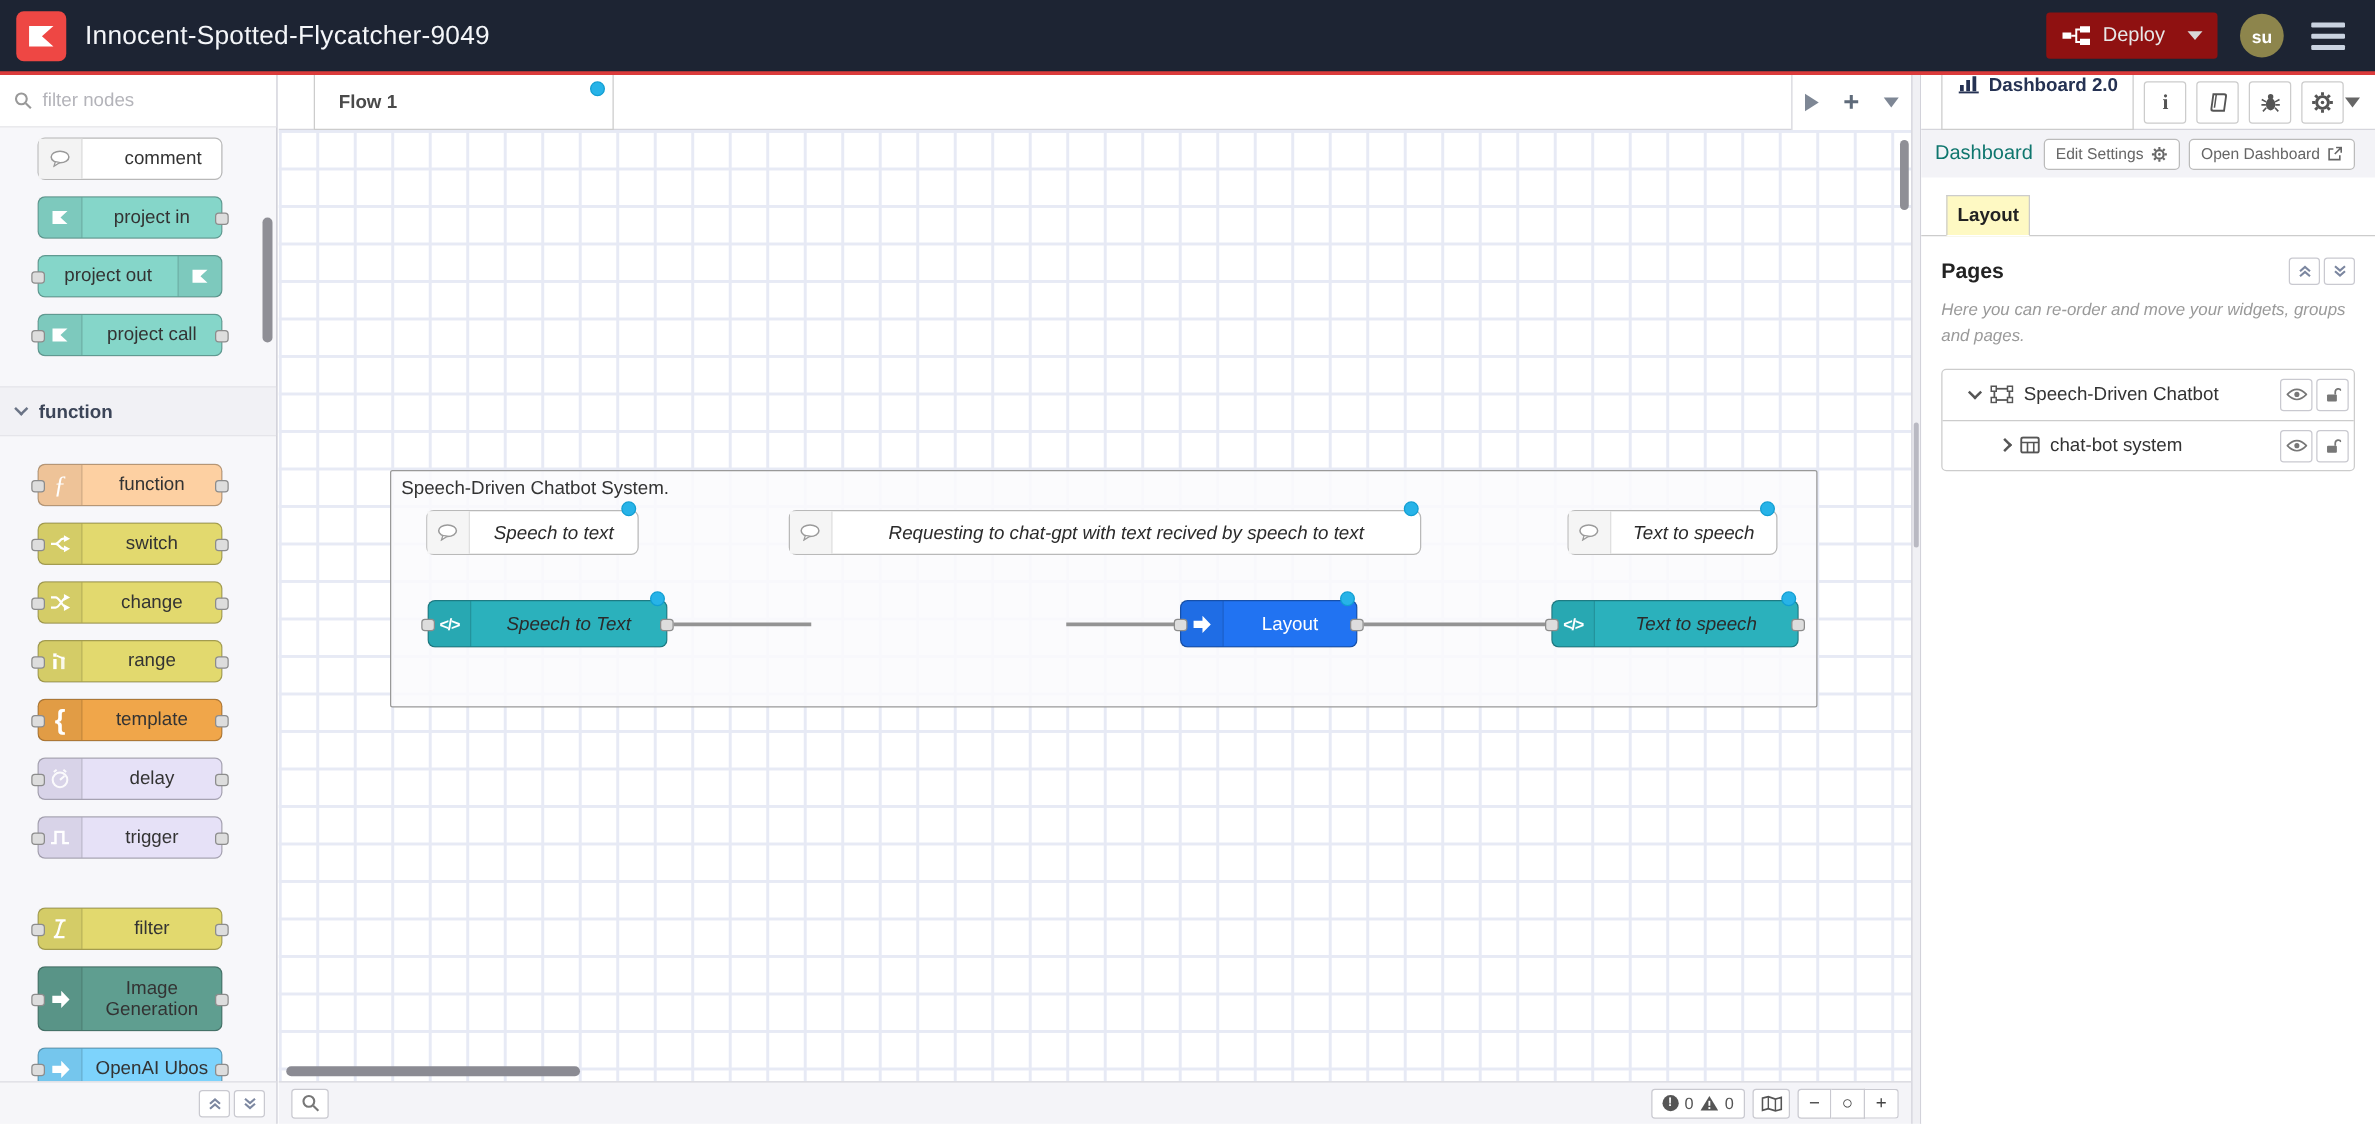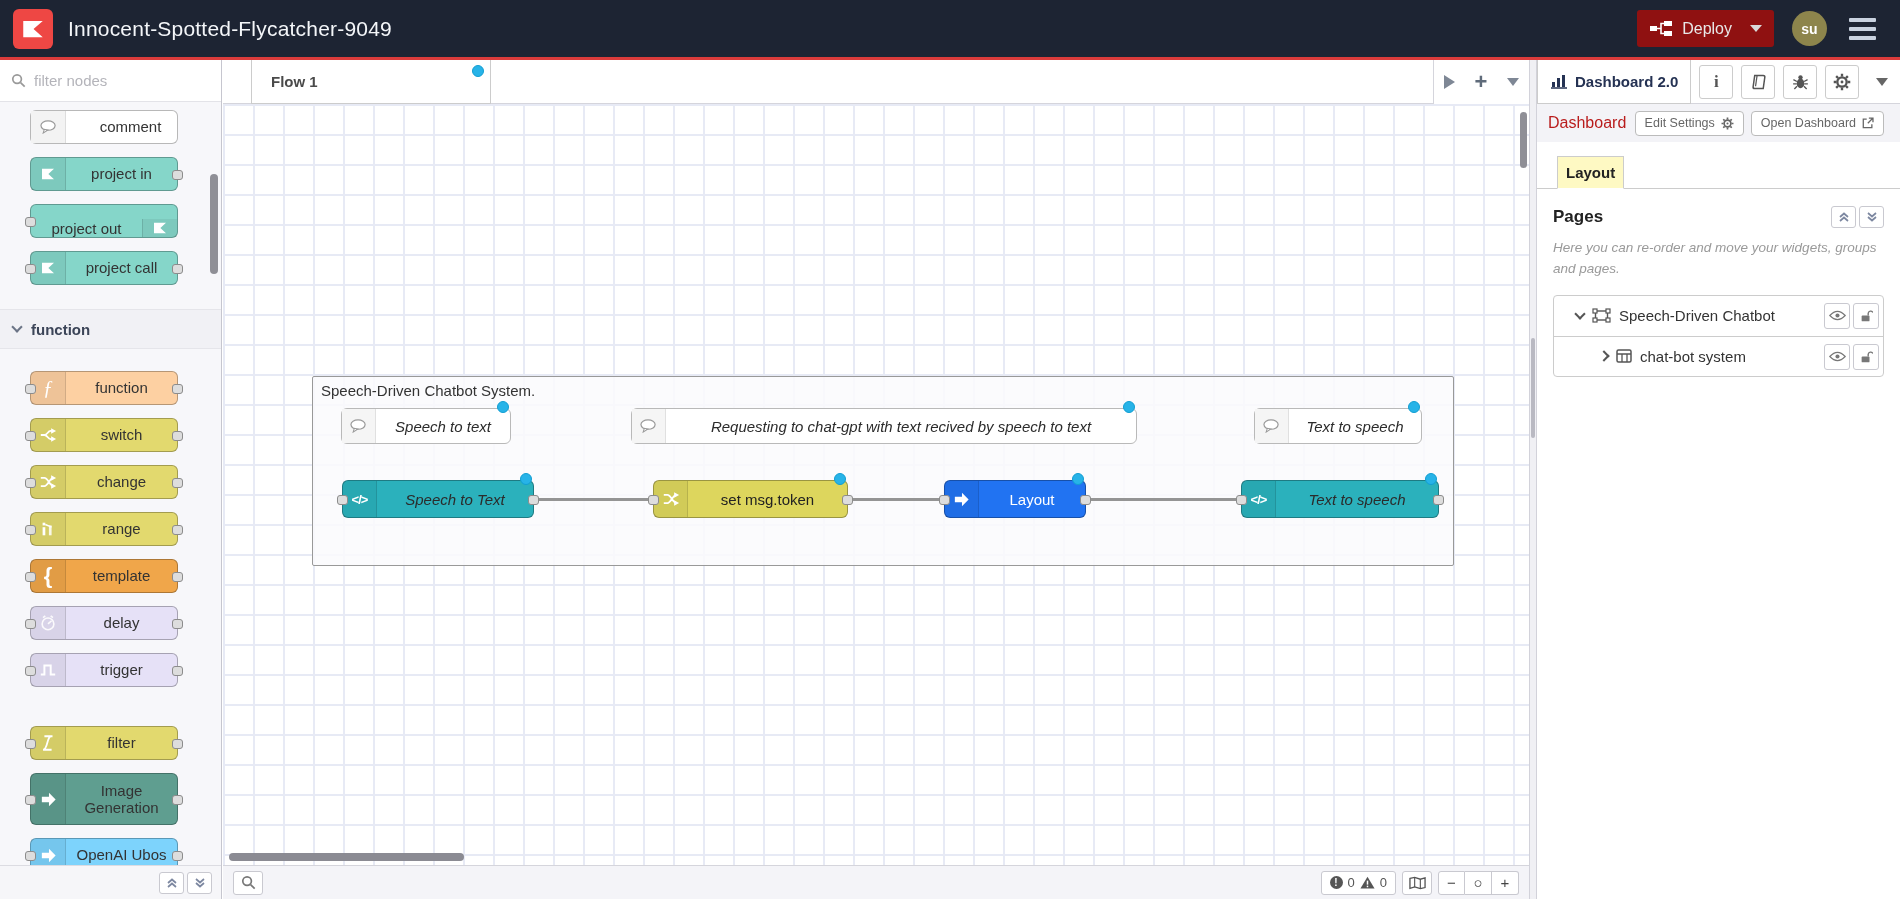--- a/index.html
+++ b/index.html
@@ -85,27 +85,27 @@
 .err-ic{width:13px;height:13px;border-radius:50%;background:#555;color:#fff;font-size:10px;font-weight:bold;display:flex;align-items:center;justify-content:center}
 .map-btn{width:30px;height:24px;background:#fff;border:1px solid #c9c9d0;border-radius:3px;display:flex;align-items:center;justify-content:center;cursor:pointer}
 .zoom-group{display:flex}
 .zoom-group .zbtn{width:27px;height:24px;background:#fff;border:1px solid #c9c9d0;display:flex;align-items:center;justify-content:center;font-size:15px;color:#444;cursor:pointer}
 .zoom-group .zbtn:first-child{border-radius:3px 0 0 3px}
 .zoom-group .zbtn:last-child{border-radius:0 3px 3px 0}
 .zoom-group .zbtn + .zbtn{border-left:none}
 
 
 .side-tabbar{position:absolute;top:0;left:0;right:0;height:44px;background:#fff;border-bottom:1px solid #d5d5dc;display:flex;align-items:center}
-.dash-tab{height:44px;border:1px solid #ccc;border-top:none;background:#fff;display:flex;align-items:center;gap:7px;padding:0 12px;cursor:pointer}
+.dash-tab{height:44px;margin-left:16px;border:1px solid #ccc;border-top:none;background:#fff;display:flex;gap:7px;padding:0 12px;cursor:pointer}
 .dash-tab .lbl{font-size:15px;font-weight:bold;color:#253253}
 .side-btn{width:34px;height:34px;margin-left:8px;background:#fff;border:1px solid #ccc;border-radius:3px;display:flex;align-items:center;justify-content:center;cursor:pointer;color:#555}
 .info-i{font-family:"Liberation Serif",serif;font-weight:bold;font-size:17px;color:#555}
 .side-caret{margin-left:auto;margin-right:12px;width:0;height:0;border-left:6px solid transparent;border-right:6px solid transparent;border-top:8px solid #666;cursor:pointer}
 .dash-row{position:absolute;top:44px;left:0;right:0;height:38px;background:#f3f3f7;display:flex;align-items:center;padding:0 16px 0 11px}
-.dash-row .ttl{font-size:16px;color:#b91c1c}
+.dash-row .ttl{font-size:16px;color:#0f766e}
 .dash-row .btns{margin-left:auto;display:flex;gap:7px}
 .mini-btn{height:25px;background:#fff;border:1px solid #bbb;border-radius:4px;font-size:12.5px;color:#666;display:flex;align-items:center;gap:6px;padding:0 9px;cursor:pointer}
 .layout-tabs{position:absolute;top:96px;left:0;right:0;height:33px;border-bottom:1px solid #ccc}
 .layout-tab{position:absolute;left:20px;bottom:-1px;height:33px;background:#fef9c3;border:1px solid #ccc;border-bottom:1px solid #fff;display:flex;align-items:center;padding:0 8px;font-size:15px;font-weight:bold;color:#222;cursor:pointer}
 .pages{position:absolute;top:129px;left:0;right:0;bottom:0;padding:17px 16px}
 .pages-head{display:flex;align-items:center}
 .pages-head .ttl{font-size:17px;font-weight:bold;color:#222}
 .pages-head .btns{margin-left:auto;display:flex;gap:3px}
 .pages-desc{margin-top:10px;font-size:13.5px;font-style:italic;color:#9a9a9a;line-height:1.55}
 .pages-list{margin-top:15px;border:1px solid #ccc;border-radius:4px;background:#fff}
@@ -179,21 +179,21 @@
       <div class="pnode" style="background-color: rgb(133, 214, 201);">
         <span class="picon">
           <svg width="18" height="18" viewBox="0 0 24 24">
               <path d="M4 5 h16 l-7.5 7 7.5 7 H4 z" fill="#fff"></path>
             </svg>
         </span>
         <span class="plabel">project in</span>
         <span class="pport out"></span>
       </div>
 
-      <div class="pnode icon-right" style="background-color: rgb(133, 214, 201); align-items: flex-end;">
+      <div class="pnode icon-right" style="background-color: rgb(133, 214, 201);">
         <span class="pport in"></span>
         <span class="picon">
           <svg width="18" height="18" viewBox="0 0 24 24">
               <path d="M4 5 h16 l-7.5 7 7.5 7 H4 z" fill="#fff"></path>
             </svg>
         </span>
         <span class="plabel">project out</span>
       </div>
 
       <div class="pnode" style="background-color: rgb(133, 214, 201);">
@@ -395,32 +395,20 @@
       <div class="fnode" style="left: 119px; top: 376px; width: 192px; background-color: rgb(43, 177, 188);">
         <span class="fport in"></span>
         <span class="ficon">
             <span class="code-ic">&lt;/&gt;</span>
           </span>
         <span class="flabel it">Speech to Text</span>
         <span class="fport out"></span>
         <span class="bluedot"></span>
       </div>
 
-      <div class="fnode" style="left: 430px; top: 376px; width: 195px; background-color: rgb(221, 214, 93);">
-        <span class="fport in"></span>
-        <span class="ficon">
-          <svg width="18" height="18" viewBox="0 0 20 20">
-              <path d="M2 5.5 h4 c4 0 6 9 10 9 M2 14.5 h4 c4 0 6-9 10-9" stroke="#fff" stroke-width="2" fill="none"></path>
-              <path d="M13.5 2.5 l5.5 3 -5.5 3 z M13.5 11.5 l5.5 3 -5.5 3 z" fill="#fff"></path>
-            </svg>
-        </span>
-        <span class="flabel">set msg.token</span>
-        <span class="fport out"></span>
-        <span class="bluedot"></span>
-      </div>
 
       <div class="fnode" style="left: 721px; top: 376px; width: 142px; background-color: rgb(33, 115, 242);">
         <span class="fport in"></span>
         <span class="ficon">
           <svg width="19" height="19" viewBox="0 0 20 20">
               <path d="M3 7 h7.5 V2.8 L17.5 10 l-7 7.2 V13 H3 z" fill="#fff"></path>
             </svg>
         </span>
         <span class="flabel wh">Layout</span>
         <span class="fport out"></span>

